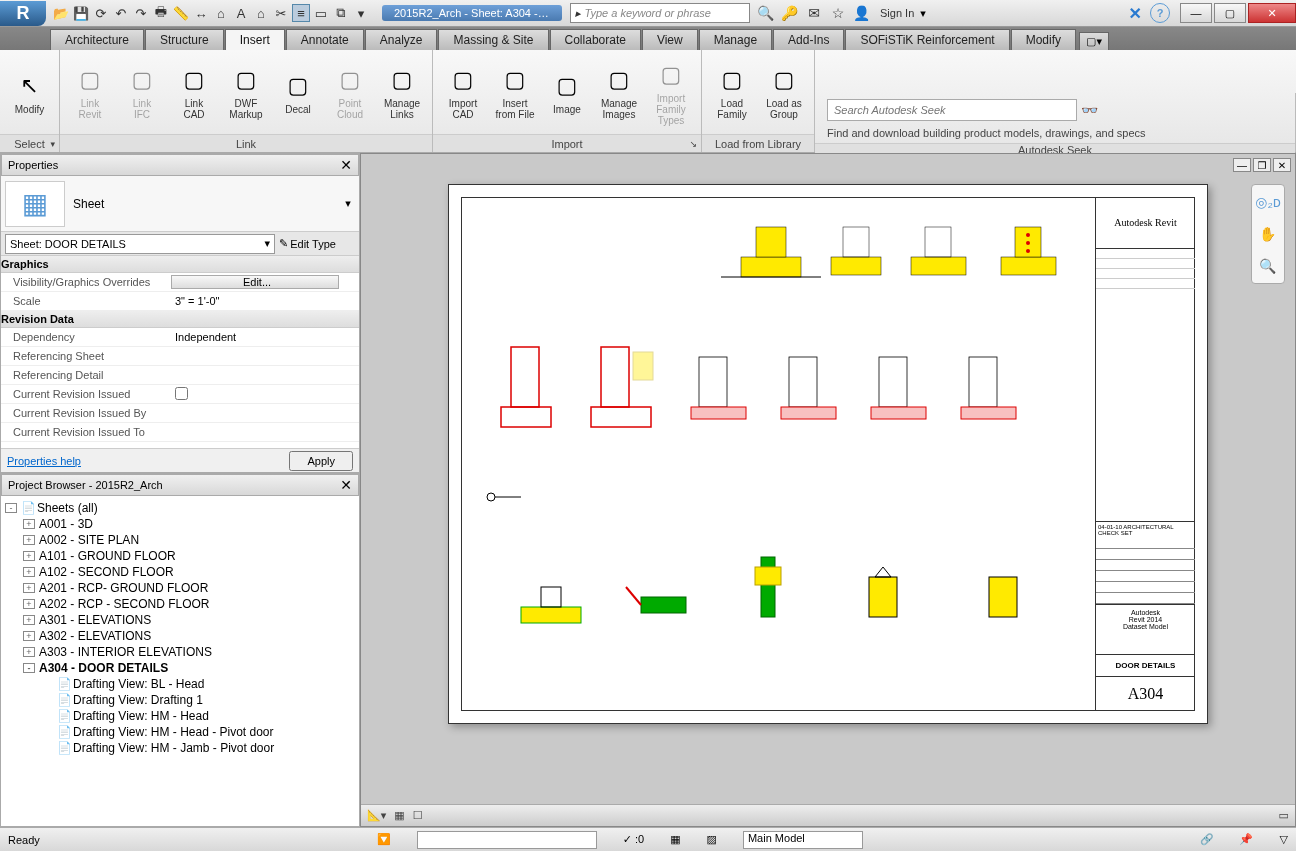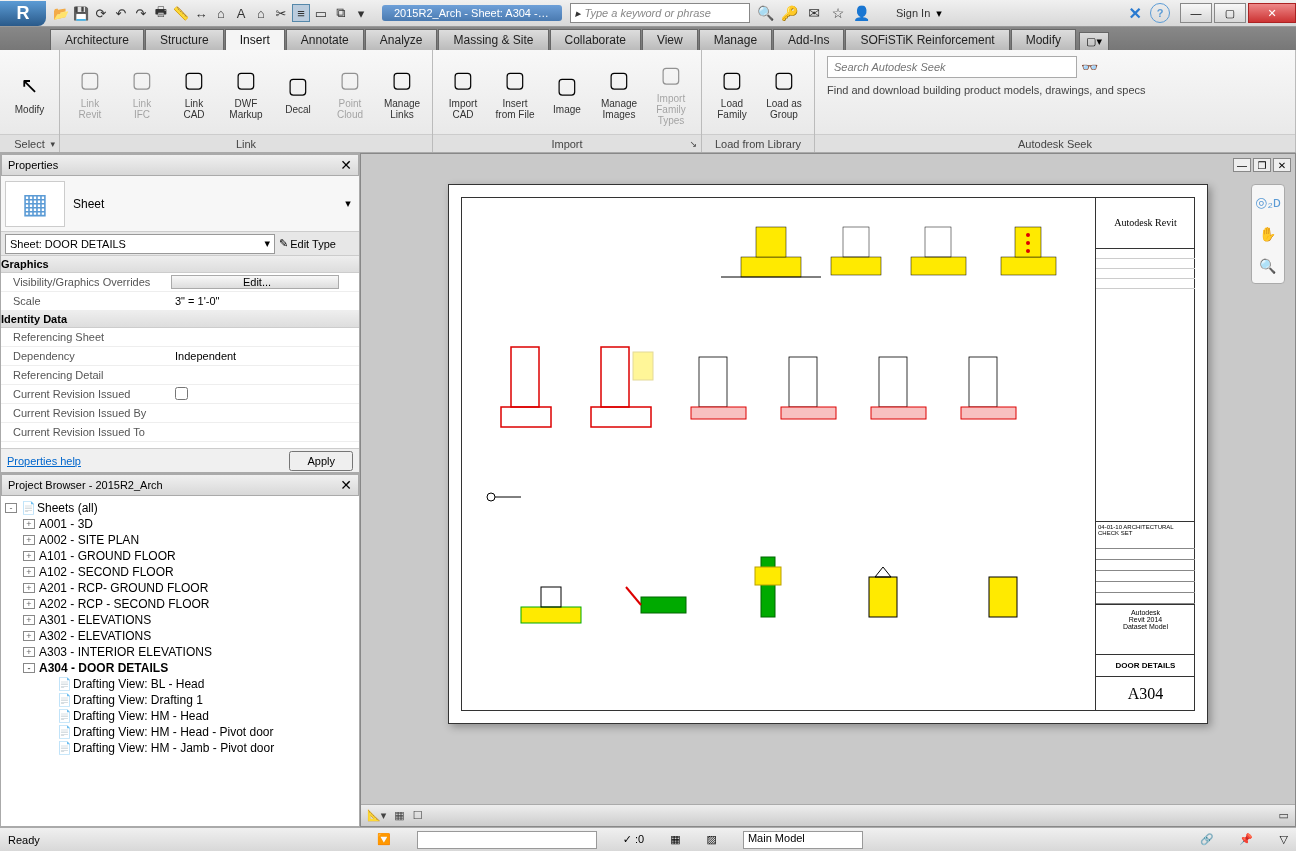--- a/index.html
+++ b/index.html
@@ -8,21 +8,21 @@
 
 .titlebar { height: 27px; background: linear-gradient(#f0f0f0, #d8d8d8); display: flex; align-items: center; border-bottom: 1px solid #999; }
 .titlebar .logo { width: 46px; height: 25px; background: linear-gradient(#5b9bd5,#2a5a8a); color:#fff; display:flex; align-items:center; justify-content:center; font-size:18px; font-weight:bold; border-radius: 0 0 8px 0; }
 .titlebar .qat { display:flex; gap:2px; margin-left:6px; align-items:center; }
 .titlebar .qat .qat-btn { width:18px; height:18px; display:flex; align-items:center; justify-content:center; color:#333; cursor:pointer; font-size:13px; }
 .titlebar .doc-title { background:linear-gradient(#6ea0d8,#4a7ab0); color:#fff; padding:2px 12px; margin-left:12px; font-size:11px; border-radius:3px; white-space:nowrap; max-width:180px; overflow:hidden; text-overflow:ellipsis; }
 .titlebar .search-box { margin-left:8px; height:20px; width:180px; background:#fff; border:1px solid #888; display:flex; align-items:center; padding:0 4px; font-style:italic; color:#888; font-size:11px; }
 .titlebar .search-box .arrow { margin-right:4px; color:#333; }
 .titlebar .right-tools { display:flex; gap:4px; margin-left:6px; align-items:center; }
 .titlebar .right-tools .tool { width:20px; height:20px; display:flex; align-items:center; justify-content:center; color:#333; font-size:14px; }
-.titlebar .signin { font-size:11px; color:#333; margin-left:20px; }
+.titlebar .signin { font-size:11px; color:#333; margin-left:4px; }
 .titlebar .spacer { flex:1; }
 .titlebar .x-icon { color:#2a7ad0; font-size:16px; font-weight:bold; margin:0 8px; }
 .titlebar .help { width:20px; height:20px; border:1px solid #5b9bd5; border-radius:50%; display:flex; align-items:center; justify-content:center; color:#5b9bd5; font-size:11px; font-weight:bold; margin-right:8px;}
 .titlebar .win-controls { display:flex; margin-left:auto; }
 .titlebar .win-btn { width:32px; height:20px; border:1px solid #888; background:linear-gradient(#f8f8f8,#d8d8d8); display:flex; align-items:center; justify-content:center; margin-left:2px; font-size:11px; }
 .titlebar .win-btn.close { background:linear-gradient(#e88,#c33); color:#fff; width:48px; border-color:#a22; }
 
 
 .ribbon-tabs { height:23px; background:linear-gradient(#888,#777); display:flex; align-items:flex-end; padding-left:50px; gap:0; }
 .ribbon-tabs .tab { padding:3px 14px; font-size:12px; color:#222; cursor:pointer; background:linear-gradient(#ddd,#bbb); border:1px solid #666; border-bottom:none; margin-right:1px; }
@@ -32,21 +32,21 @@
 
 .ribbon { height:103px; background:linear-gradient(#f8f8f8,#e6e6e6); border-bottom:1px solid #aaa; display:flex; }
 .ribbon .group { border-right:1px solid #bbb; display:flex; flex-direction:column; }
 .ribbon .group-body { flex:1; display:flex; align-items:center; padding:2px 6px; gap:4px; }
 .ribbon .group-title { height:18px; background:#e0e0e0; font-size:11px; color:#444; text-align:center; border-top:1px solid #ccc; display:flex; align-items:center; justify-content:center; position:relative; }
 .ribbon .group-title .expand { position:absolute; right:4px; font-size:9px; }
 .ribbon .bigbtn { display:flex; flex-direction:column; align-items:center; width:48px; cursor:pointer; padding:2px; }
 .ribbon .bigbtn.disabled { opacity:0.4; cursor:default; }
 .ribbon .bigbtn .icon { width:32px; height:32px; display:flex; align-items:center; justify-content:center; font-size:22px; }
 .ribbon .bigbtn .label { font-size:10px; color:#333; text-align:center; line-height:11px; margin-top:2px; }
-.ribbon .seek-panel { flex:1; padding:6px 12px; }
+.ribbon .seek-panel { flex:1; padding:6px 12px;margin-top:43px; }
 .ribbon .seek-panel .seek-search { display:flex; align-items:center; }
 .ribbon .seek-panel input { flex:0 0 250px; height:22px; border:1px solid #aaa; padding:0 6px; font-style:italic; color:#888; font-size:11px; }
 .ribbon .seek-panel .binoc { margin-left:4px; font-size:14px; }
 .ribbon .seek-panel .desc { margin-top:6px; font-size:11px; color:#444; }
 
 
 .main { display:flex; height:calc(851px - 27px - 23px - 103px - 24px); }
 .left-col { width:360px; display:flex; flex-direction:column; background:#e7e7e7; }
 .panel-header { height:22px; background:linear-gradient(#f0f0f0,#d8d8d8); border:1px solid #aaa; display:flex; align-items:center; padding:0 6px; font-size:11px; justify-content:space-between; }
 .panel-header .close { cursor:pointer; font-size:14px; }
@@ -295,28 +295,28 @@
       <div class="grid" id="props-grid">
           <div class="cat">Graphics</div>
           <div class="row">
             <div class="k">Visibility/Graphics Overrides</div>
             <div class="v btn">Edit...</div>
           </div>
           <div class="row">
             <div class="k">Scale</div>
             <div class="v">3" = 1'-0"</div>
           </div>
-          <div class="cat">Identity Data</div>
+          <div class="cat">Revision Data</div>
+          <div class="row">
+            <div class="k">Dependency</div>
+            <div class="v">Independent</div>
+          </div>
           <div class="row">
             <div class="k">Referencing Sheet</div>
             <div class="v"></div>
-          </div>
-          <div class="row">
-            <div class="k">Dependency</div>
-            <div class="v">Independent</div>
           </div>
           <div class="row">
             <div class="k">Referencing Detail</div>
             <div class="v"></div>
           </div>
           <div class="row">
             <div class="k">Current Revision Issued</div>
             <div class="v"><input type="checkbox" style=""></div>
           </div>
           <div class="row">

